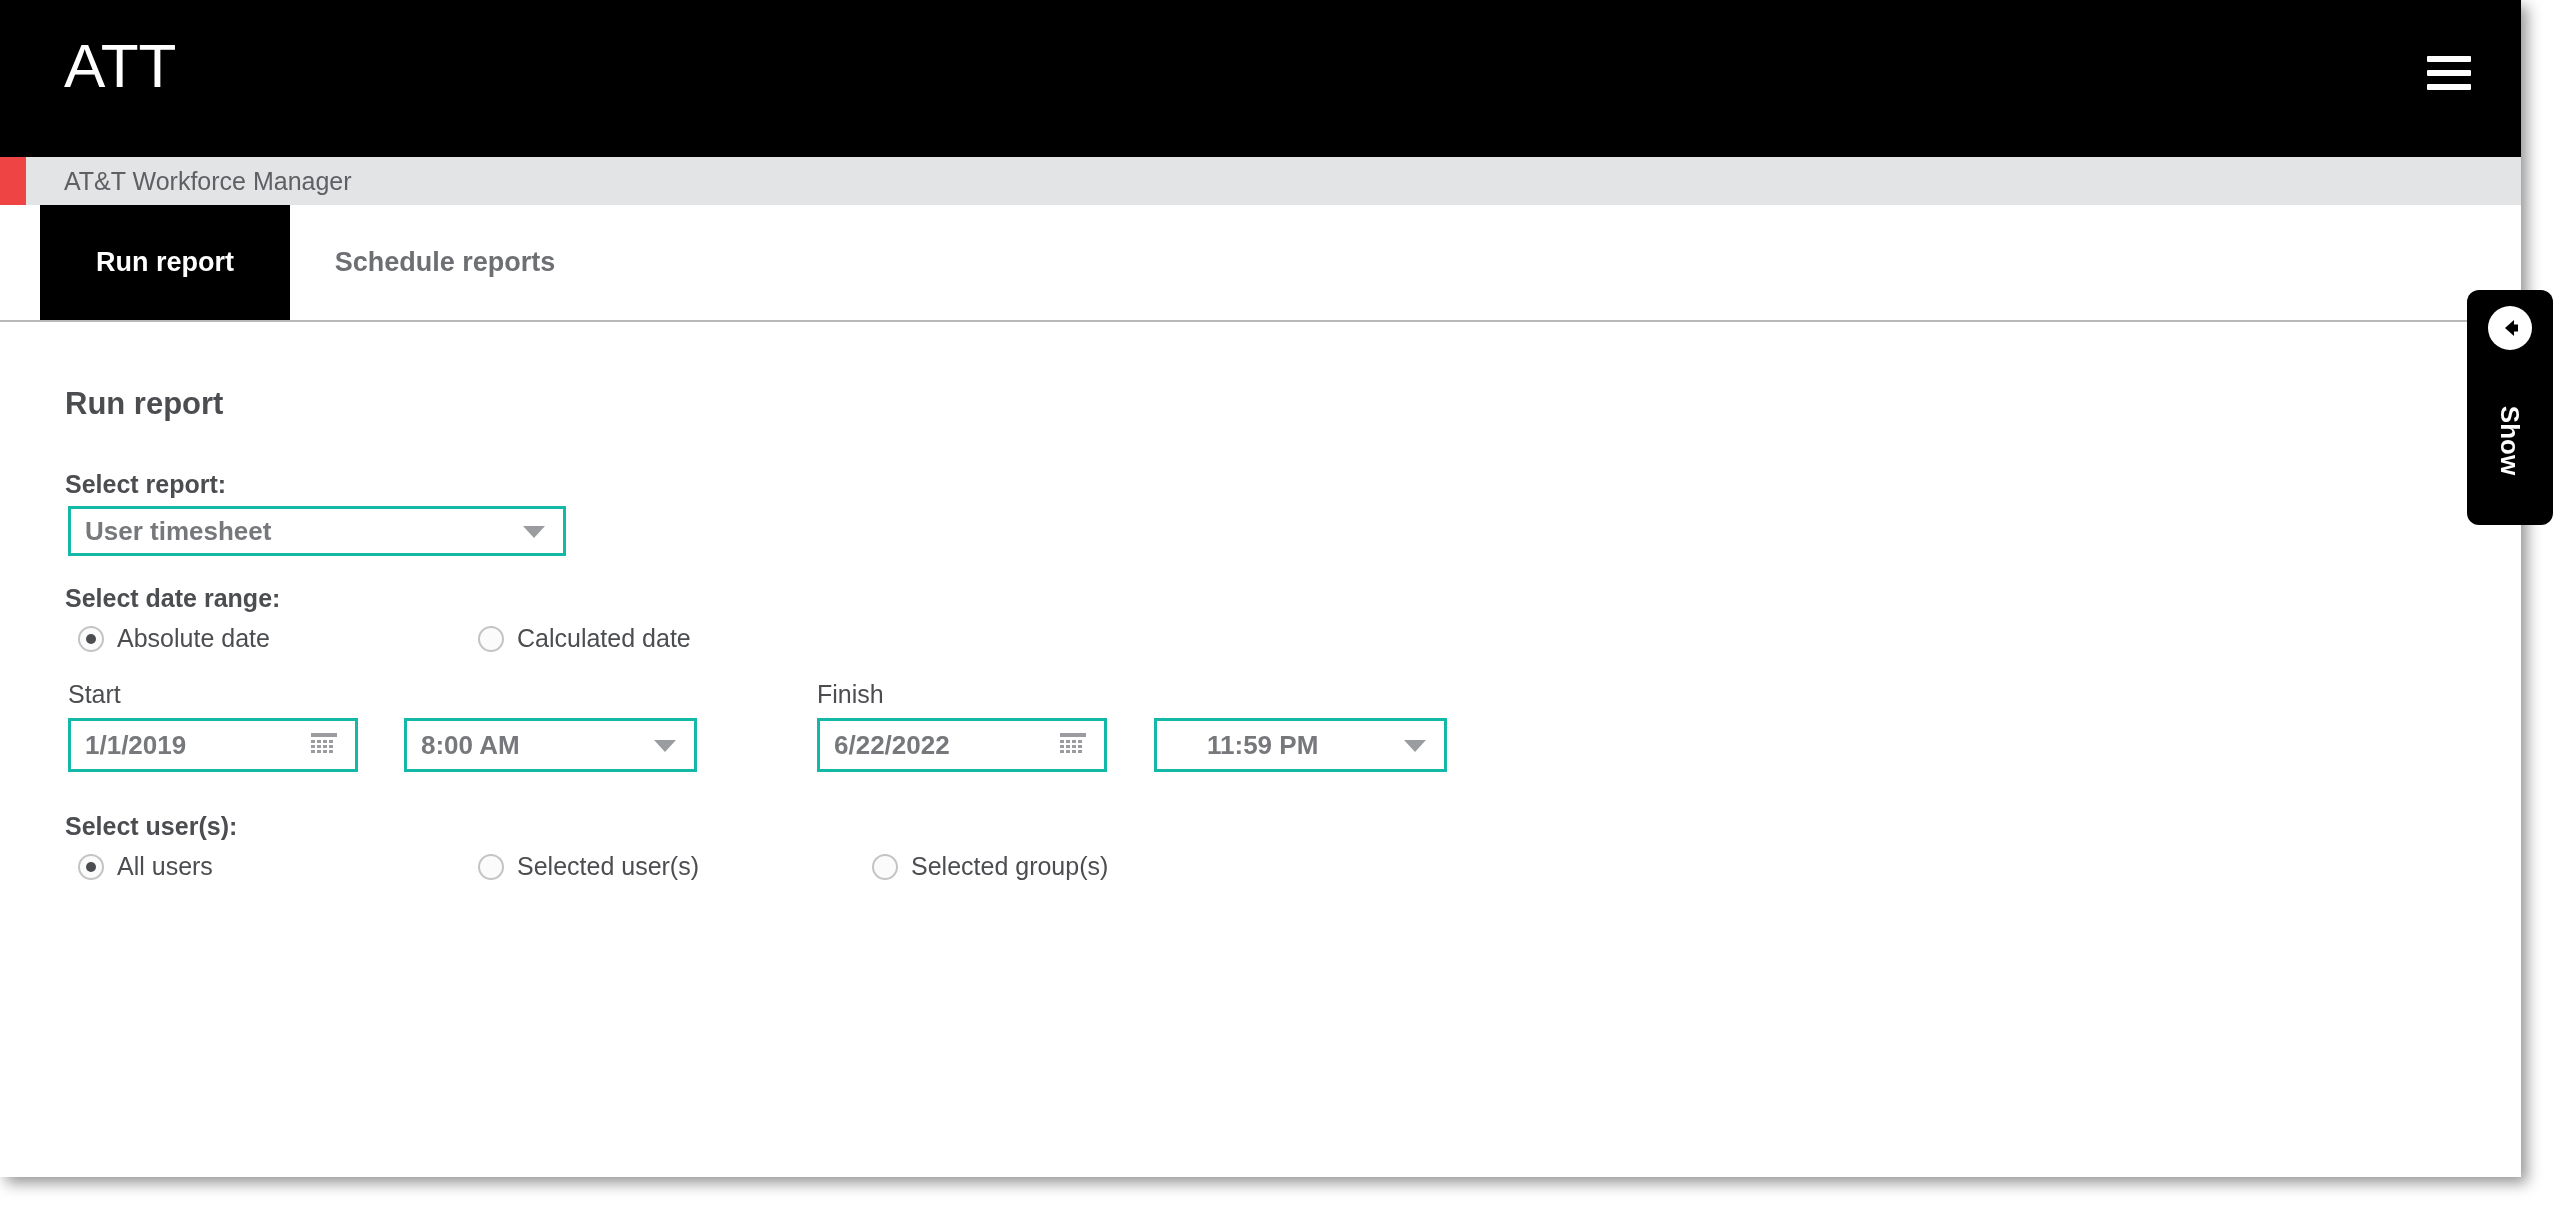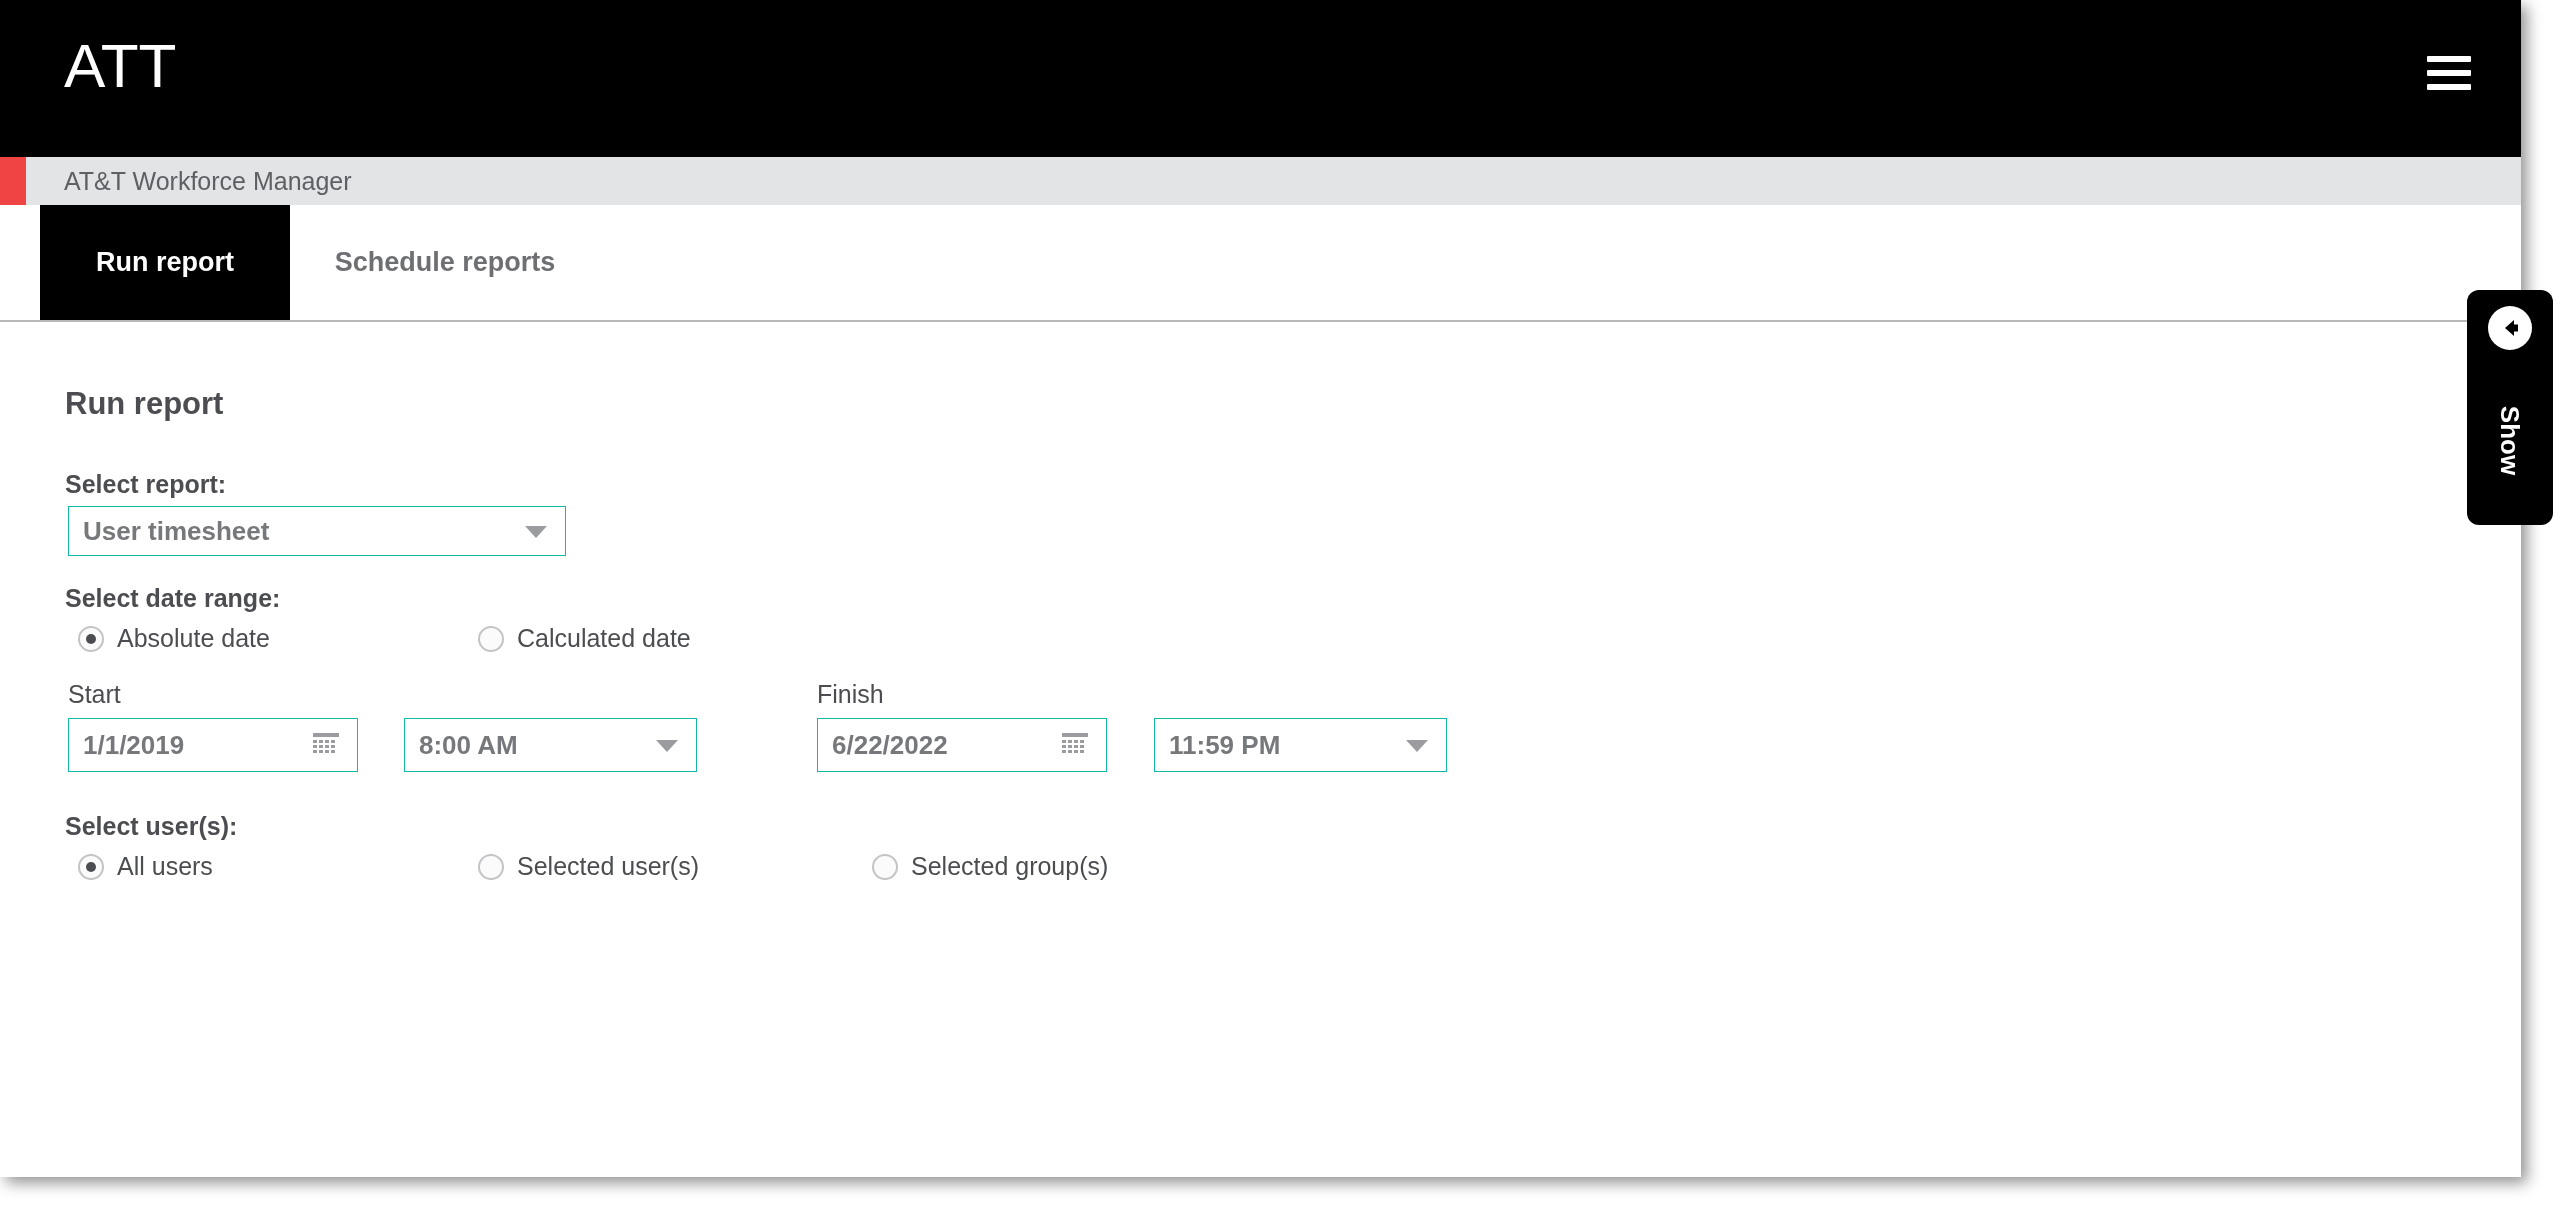--- a/index.html
+++ b/index.html
@@ -156,21 +156,21 @@
     position: absolute;
     font-size: 25px;
     font-weight: normal;
     color: #4b4d50;
   }
 
   
   .box {
     position: absolute;
     box-sizing: border-box;
-    border: 1px solid #14b8a6;
+    border: 3px solid #14b8a6;
     background: #ffffff;
     display: flex;
     align-items: center;
   }
   .box .val {
     font-size: 26px;
     font-weight: bold;
     color: #76787b;
     padding-left: 14px;
     white-space: nowrap;
@@ -359,21 +359,21 @@
               <rect x="7" y="14" width="4" height="3"></rect>
             <rect x="13" y="14" width="4" height="3"></rect>
               <rect x="19" y="14" width="4" height="3"></rect>
             <rect x="1" y="19" width="4" height="3"></rect>
               <rect x="7" y="19" width="4" height="3"></rect>
             <rect x="13" y="19" width="4" height="3"></rect>
               <rect x="19" y="19" width="4" height="3"></rect>
           </g>
         </svg>
       </div>
-      <div class="box" style="left:1154px; top:396px; width:293px; height:54px;">
+      <div class="box" style="left:1154px; top:396px; width:293px; height:54px;padding-left:36px;">
         <div class="val">11:59 PM</div>
         <div class="caret"></div>
       </div>
 
       <div class="field-label" style="left:65px; top:490px;">Select user(s):</div>
 
       <div class="radio checked" style="left:78px; top:530px;">
         <span class="dot"></span>
         <span class="rlabel">All users</span>
       </div>

